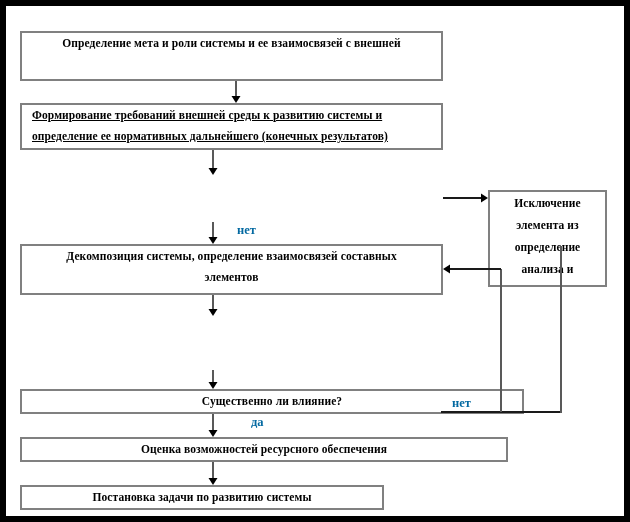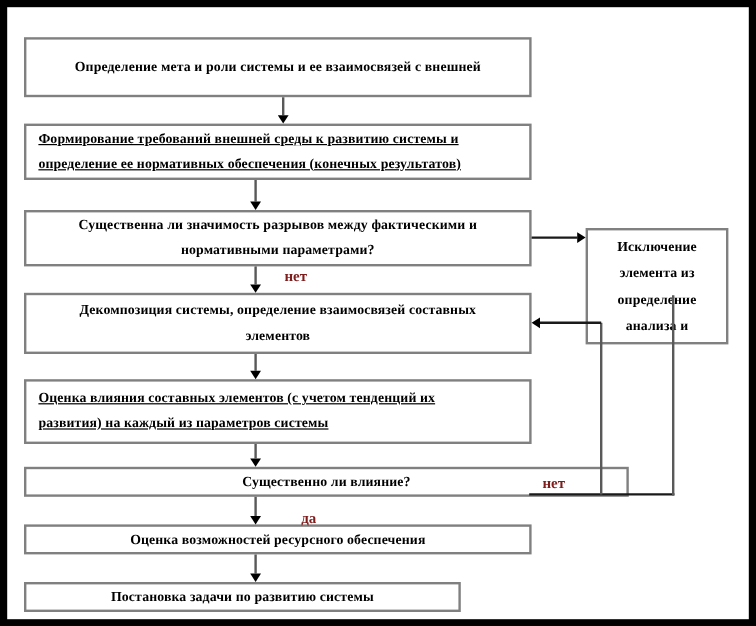--- a/index.html
+++ b/index.html
@@ -13,84 +13,76 @@
     font-family: "Liberation Serif", "DejaVu Serif", serif;
     overflow: hidden;
   }
   .box {
     position: absolute;
     box-sizing: border-box;
     border: 2px solid #808080;
     background: #ffffff;
     display: flex;
     flex-direction: column;
-    justify-content: center;
+    justify-content: flex-start;
     text-align: center;
     font-weight: bold;
     font-size: 11.5px;
     line-height: 21px;
     color: #000000;
     letter-spacing: 0.1px;
   }
   .box.left-align { text-align: left; padding: 0 10px; text-decoration: underline; }
   .box .ln { white-space: nowrap; }
   #box-define   { left: 14px;  top: 25px;  width: 423px; height: 50px; }
   #box-form     { left: 14px;  top: 97px;  width: 423px; height: 47px; }
   #box-gap      { left: 14px;  top: 169px; width: 423px; height: 47px; }
   #box-decomp   { left: 14px;  top: 238px; width: 423px; height: 51px; }
   #box-assess   { left: 14px;  top: 310px; width: 423px; height: 54px; }
   #box-influence{ left: 14px;  top: 383px; width: 504px; height: 25px; line-height: 20px; }
-  #box-resource { left: 14px;  top: 431px; width: 423px; height: 25px; line-height: 20px; }
+  #box-resource { left: 14px;  top: 431px; width: 488px; height: 25px; line-height: 20px; }
   #box-task     { left: 14px;  top: 479px; width: 364px; height: 25px; line-height: 20px; }
   #box-exclude  { left: 482px; top: 144px; width: 119px; height: 97px; line-height: 22px; margin-top: 40px; }
   .edge-label {
     position: absolute;
     font-weight: bold;
     font-size: 12.5px;
-    color: #7f1d1d;
+    color: #0369a1;
     white-space: nowrap;
   }
   #label-net-top   { left: 231px; top: 217px; }
-  #label-da        { left: 245px; top: 419px; }
+  #label-da        { left: 245px; top: 409px; }
   #label-net-right { left: 446px; top: 390px; }
   #connector-layer {
     position: absolute;
     left: 0; top: 0;
     width: 630px; height: 522px;
     pointer-events: none;
   }
 </style>
 </head>
 <body>
 
 <div id="frame">
 
   <div class="box" id="box-define">
     <div class="ln">Определение мета и роли системы и ее взаимосвязей с внешней</div>
   </div>
 
   <div class="box left-align" id="box-form">
     <div class="ln">Формирование требований внешней среды к развитию системы и</div>
-    <div class="ln">определение ее нормативных обеспечения (конечных результатов)</div>
+    <div class="ln">определение ее нормативных дальнейшего (конечных результатов)</div>
   </div>
 
-  <div class="box" id="box-gap">
-    <div class="ln">Существенна ли значимость разрывов между фактическими и</div>
-    <div class="ln">нормативными параметрами?</div>
-  </div>
 
   <div class="box" id="box-decomp">
     <div class="ln">Декомпозиция системы, определение взаимосвязей составных</div>
     <div class="ln">элементов</div>
   </div>
 
-  <div class="box left-align" id="box-assess">
-    <div class="ln">Оценка влияния составных элементов (с учетом тенденций их</div>
-    <div class="ln">развития) на каждый из параметров системы</div>
-  </div>
 
   <div class="box" id="box-influence">
     <div class="ln">Существенно ли влияние?</div>
   </div>
 
   <div class="box" id="box-resource">
     <div class="ln">Оценка возможностей ресурсного обеспечения</div>
   </div>
 
   <div class="box" id="box-task">

